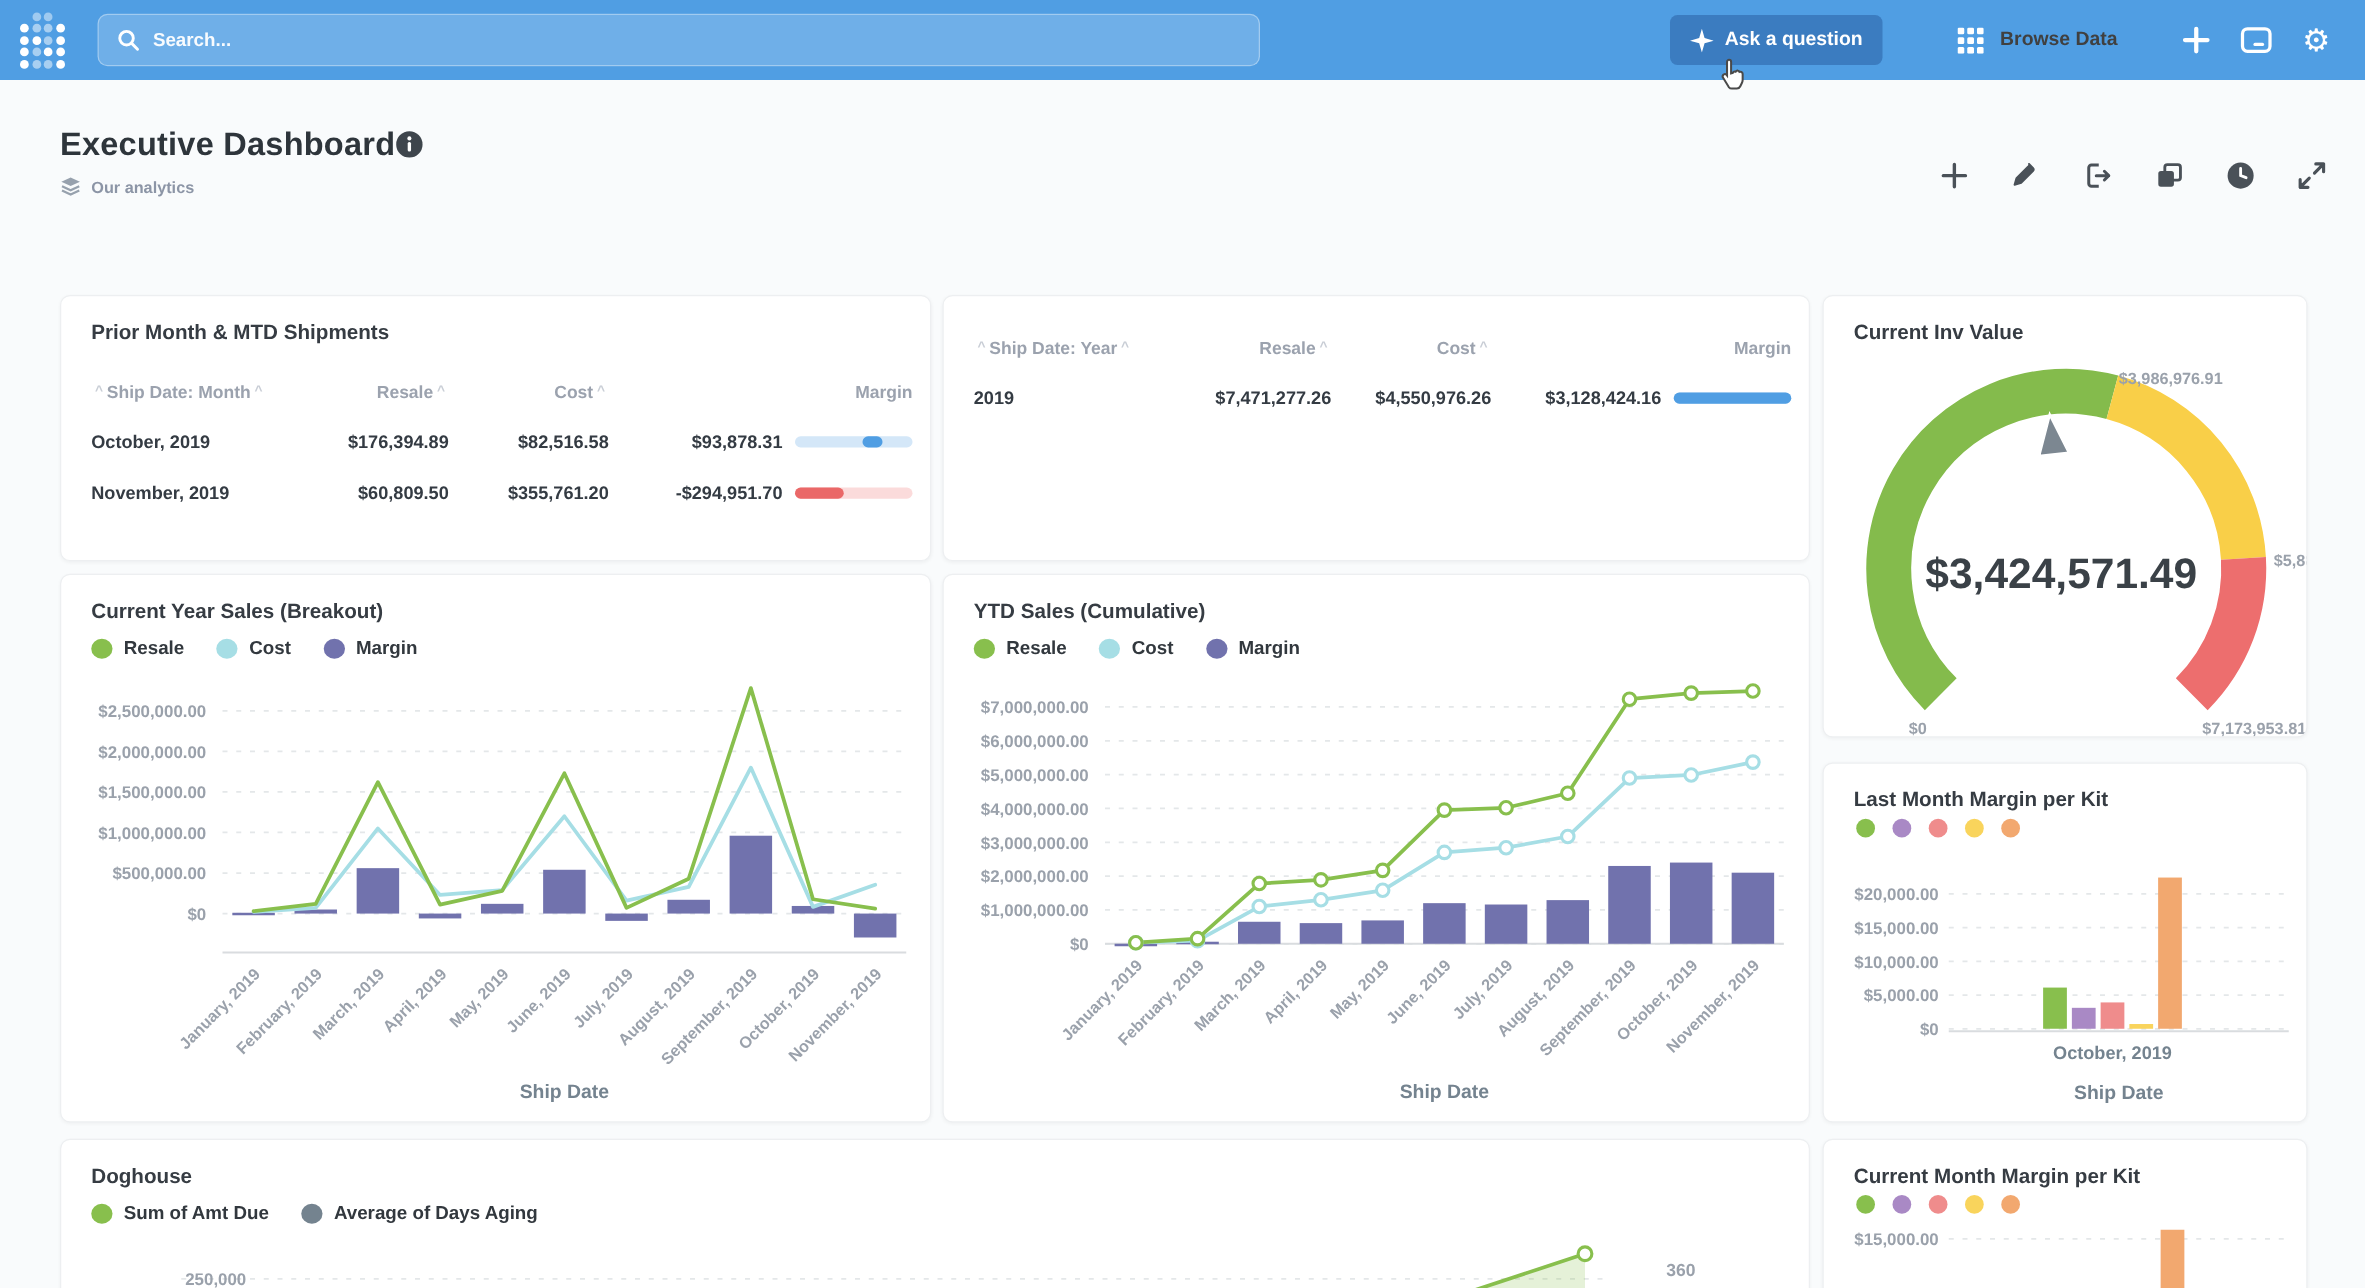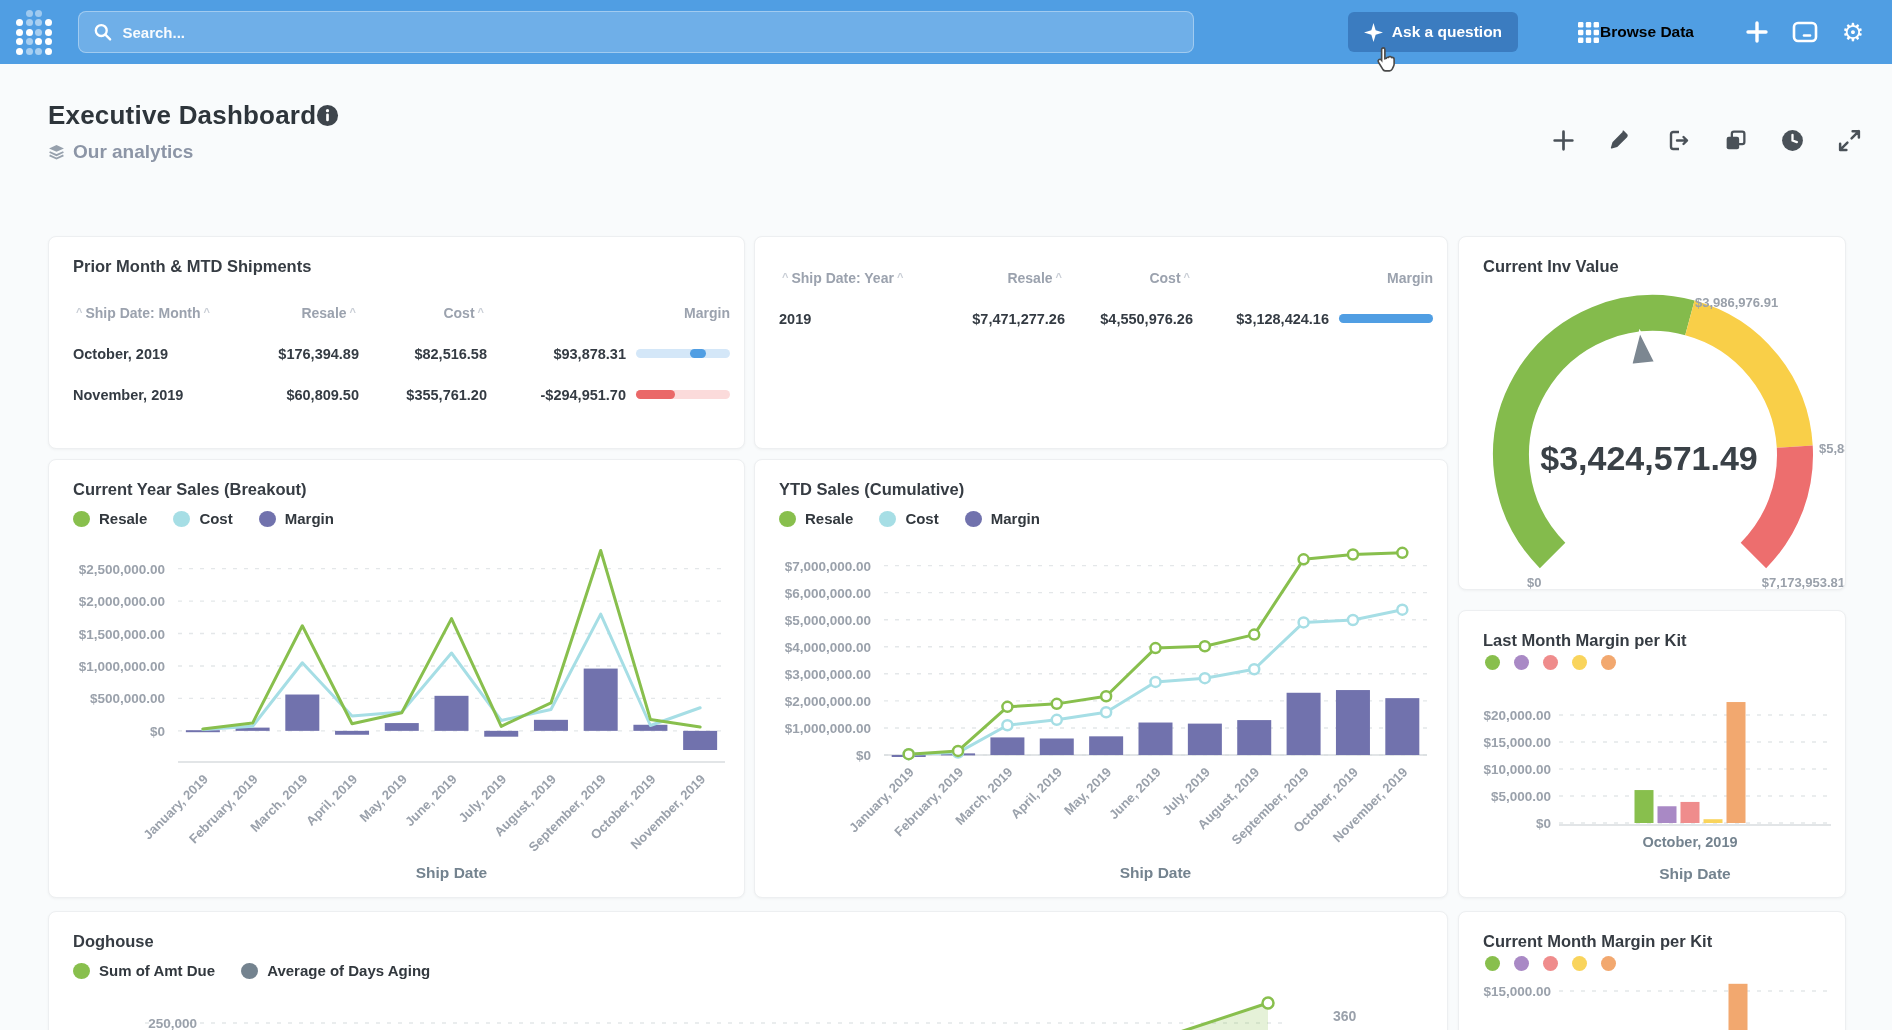--- a/index.html
+++ b/index.html
@@ -3,42 +3,42 @@
 <meta charset="utf-8">
 <style>
   * { margin:0; padding:0; box-sizing:border-box; }
   html,body { width:1892px; height:1030px; overflow:hidden; background:#F9FBFC;
     font-family:"Liberation Sans", sans-serif; }
   
   .topbar { position:absolute; left:0; top:0; width:1892px; height:64px; background:#509EE3; z-index:10; }
   .logo { position:absolute; left:16px; top:12px; width:40px; height:40px; display:grid;
     grid-template-columns:repeat(4,7px); grid-auto-rows:7px; gap:2.5px; align-content:center; cursor:pointer; }
   .logo i { width:7px; height:7px; border-radius:50%; background:#fff; display:block; }
-  .searchbox { position:absolute; left:78px; top:11px; width:1116px; height:42px;
+  .searchbox { position:absolute; left:78px; top:11px; width:930px; height:42px;
     background:rgba(255,255,255,.18); border:1px solid rgba(255,255,255,.35); border-radius:8px;
     display:flex; align-items:center; padding:0 14px; }
   .searchbox input { background:transparent; border:none; outline:none; color:#fff;
     font-size:15px; font-weight:700; width:100%; margin-left:10px; font-family:inherit; }
   .searchbox input::placeholder { color:rgba(255,255,255,.95); }
   .nav-right { position:absolute; right:22px; top:0; height:64px; display:flex; align-items:center; }
   .ask-btn { display:flex; align-items:center; gap:9px; background:#3B7CC0; border:none; color:#fff;
     font-family:inherit; font-size:15.5px; font-weight:700; border-radius:6px; height:40px; padding:0 16px;
     margin-right:60px; cursor:pointer; }
-  .browse { display:flex; align-items:center; gap:1px; color:#000000; font-size:15.5px; font-weight:700;
+  .browse { display:flex; align-items:center; gap:13px; color:#404040; font-size:15.5px; font-weight:700;
     background:none; border:none; font-family:inherit; cursor:pointer; margin-right:32px; }
   .navicon { background:none; border:none; cursor:pointer; display:flex; align-items:center;
     justify-content:center; width:34px; height:34px; margin-left:14px; color:#fff; }
   .gear-glyph { font-family:"DejaVu Sans", sans-serif; font-size:25px; color:#fff; line-height:1; }
   .cursor { position:absolute; left:1374px; top:46px; z-index:50; pointer-events:none; }
   
   .page-head { position:absolute; left:48px; top:100px; }
   .page-title-row { display:flex; align-items:center; gap:0; }
   .page-title { font-size:26px; font-weight:700; color:#2E353B; letter-spacing:.2px; }
   .crumb { display:flex; align-items:center; gap:8px; margin-top:10px; color:#8C95A6;
-    font-size:19px; font-weight:700; cursor:pointer; }
+    font-size:13px; font-weight:700; cursor:pointer; }
   .head-actions { position:absolute; right:30px; top:128px; display:flex; align-items:center; gap:32px; }
   .head-actions button { background:none; border:none; cursor:pointer; display:flex; }
   
   .card { position:absolute; background:#fff; border:1px solid #EDEFF1; border-radius:8px;
     box-shadow:0 1px 3px rgba(0,0,0,.045); overflow:hidden; }
   .card-title { position:absolute; left:24px; top:20px; font-size:16.5px; font-weight:700;
     color:#363C43; z-index:3; white-space:nowrap; }
   .legend { position:absolute; left:24px; top:50px; display:flex; align-items:center; gap:26px; z-index:3; }
   .legend .item { display:flex; align-items:center; gap:9px; cursor:pointer; }
   .legend .dot { width:17px; height:16px; border-radius:50%; }

